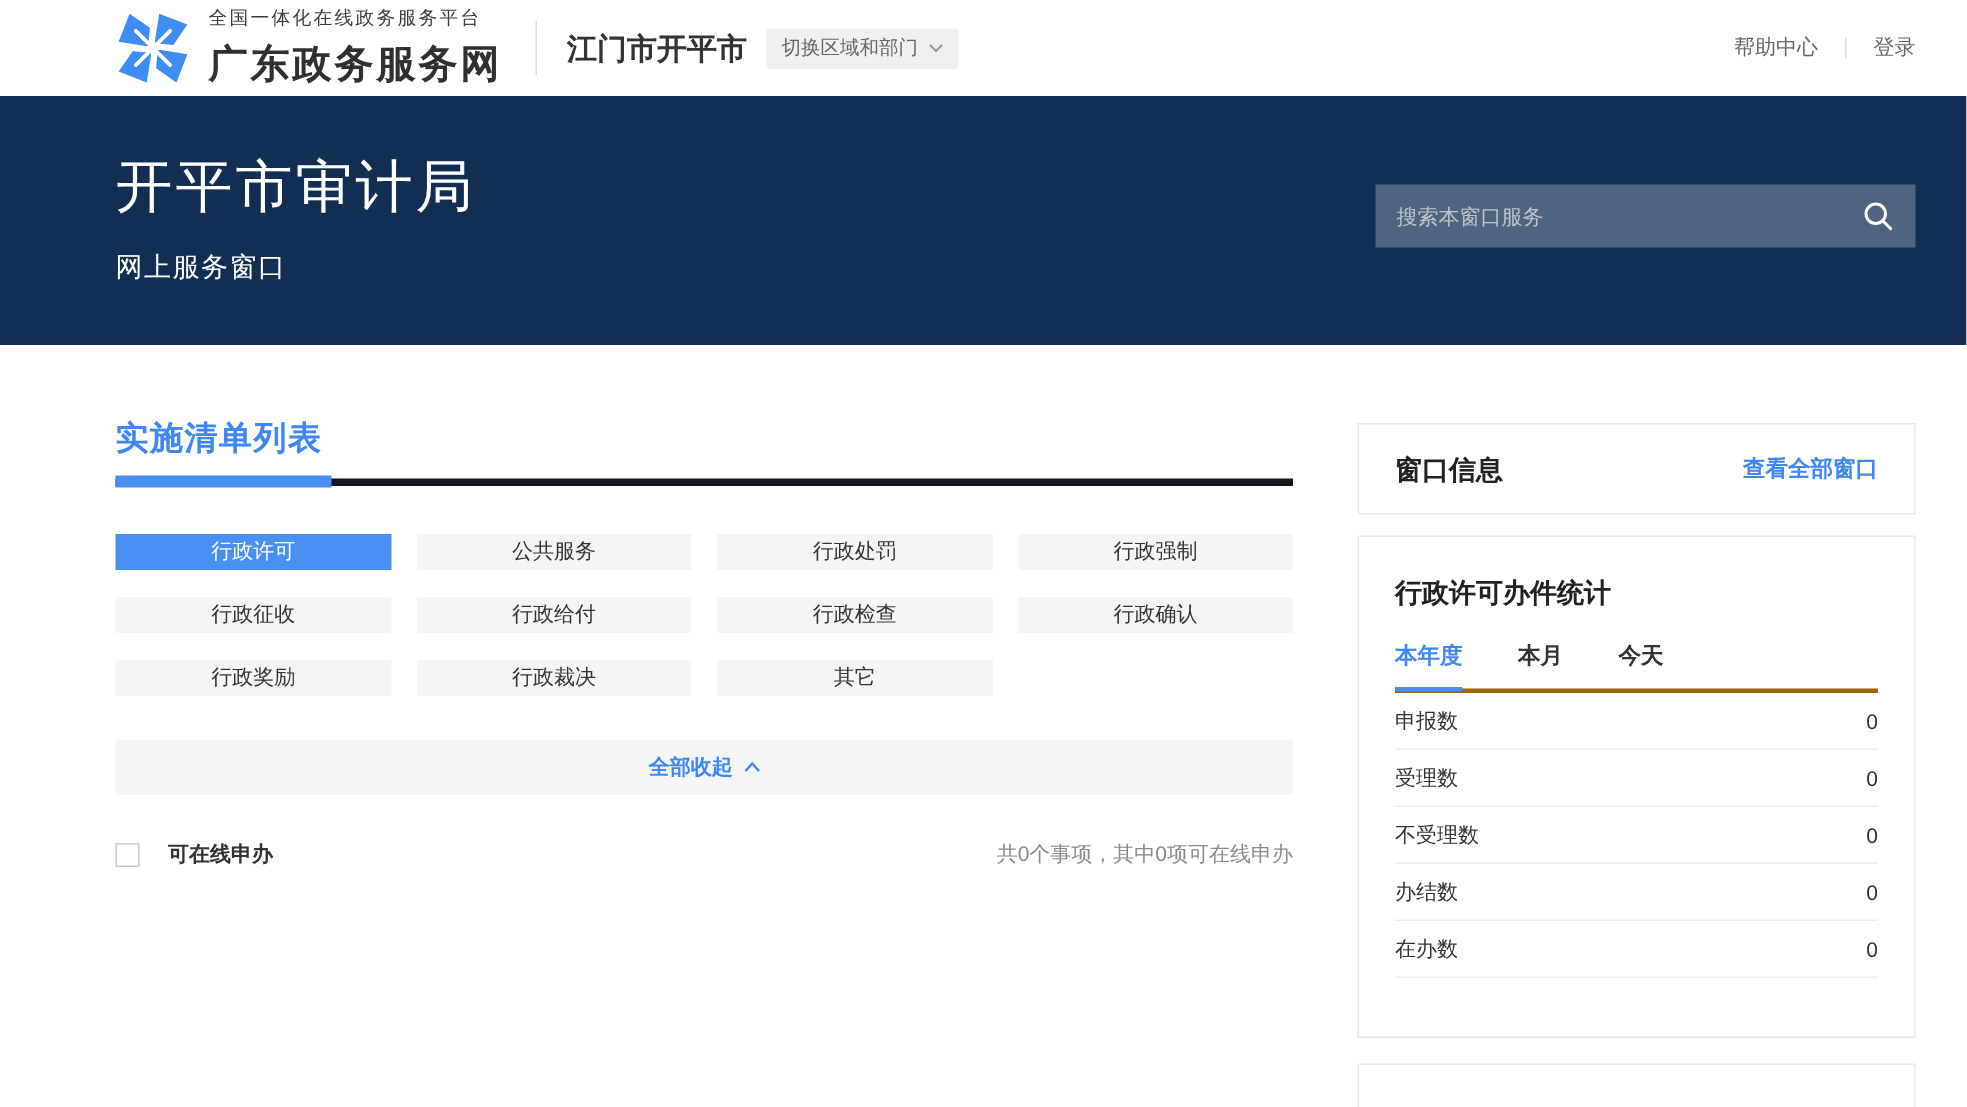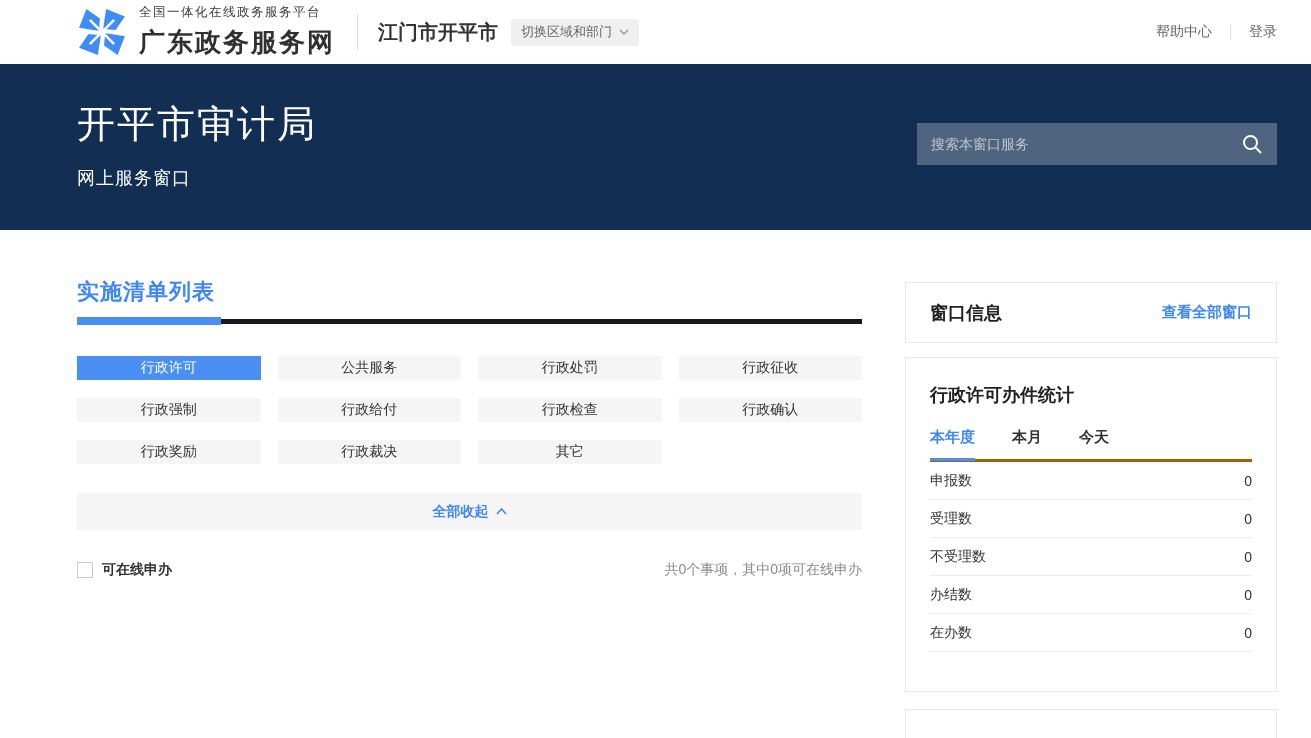--- a/index.html
+++ b/index.html
@@ -47,21 +47,21 @@
   .category-grid { margin-top:31px; display:grid; grid-template-columns:repeat(4,1fr);
     column-gap:17px; row-gap:18px; }
   .cat-btn { height:24px; background:#f5f5f5; border:none; color:#333; font-size:14px;
     display:flex; align-items:center; justify-content:center; cursor:pointer; font-family:inherit; }
   .cat-btn.active { background:#4a90f2; color:#fff; }
 
   .collapse-bar { margin-top:29px; height:37px; background:#f5f5f5; display:flex;
     align-items:center; justify-content:center; gap:7px; cursor:pointer;
     color:#3e87f5; font-size:14px; font-weight:bold; }
 
-  .filter-row { margin-top:31px; display:flex; align-items:center; }
+  .filter-row { margin-top:31px; display:flex; align-items:center;gap:10px; }
   .checkbox { width:16px; height:16px; border:1px solid #ccc; background:#fff; cursor:pointer; }
   .filter-label { margin-left:9px; font-size:14px; font-weight:bold; color:#333; }
   .count-text { margin-left:auto; font-size:14px; color:#8a8a8a; }
 
   
   .sidebar { width:372px; margin-left:43px; padding-top:5px; }
   .card { border:1px solid #e8e8e8; background:#fff; }
   .card-window-info { height:61px; display:flex; align-items:center;
     justify-content:space-between; padding:0 24px; }
   .card-window-info .card-title { font-size:18px; font-weight:bold; color:#222; }
@@ -145,22 +145,22 @@
       <h2 class="section-title">实施清单列表</h2>
       <div class="title-underline">
         <span class="blue"></span>
           <span class="dark"></span>
       </div>
 
       <div class="category-grid">
         <button class="cat-btn active">行政许可</button>
         <button class="cat-btn">公共服务</button>
         <button class="cat-btn">行政处罚</button>
+        <button class="cat-btn">行政强制</button>
         <button class="cat-btn">行政征收</button>
-        <button class="cat-btn">行政强制</button>
         <button class="cat-btn">行政给付</button>
         <button class="cat-btn">行政检查</button>
         <button class="cat-btn">行政确认</button>
         <button class="cat-btn">行政奖励</button>
         <button class="cat-btn">行政裁决</button>
         <button class="cat-btn">其它</button>
       </div>
 
       <div class="collapse-bar">
         <span>全部收起</span>

